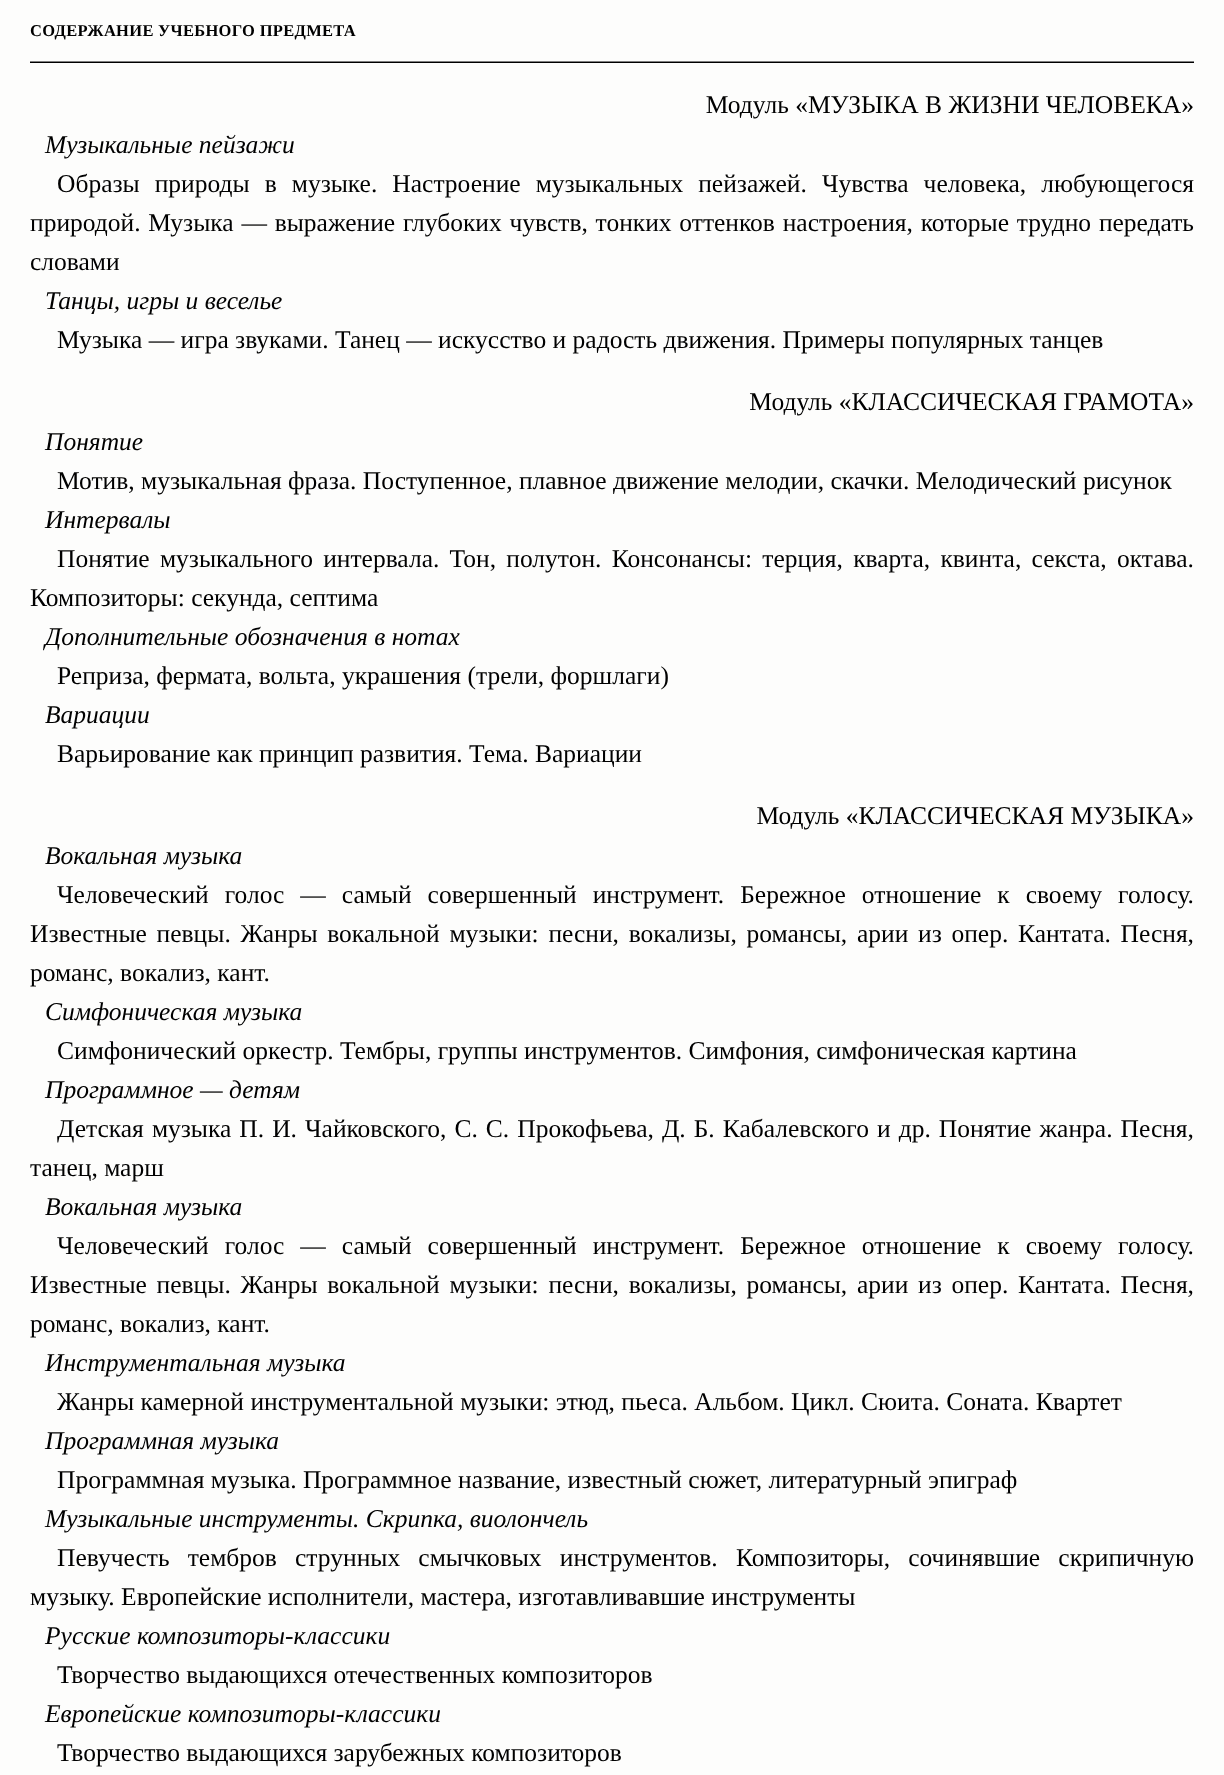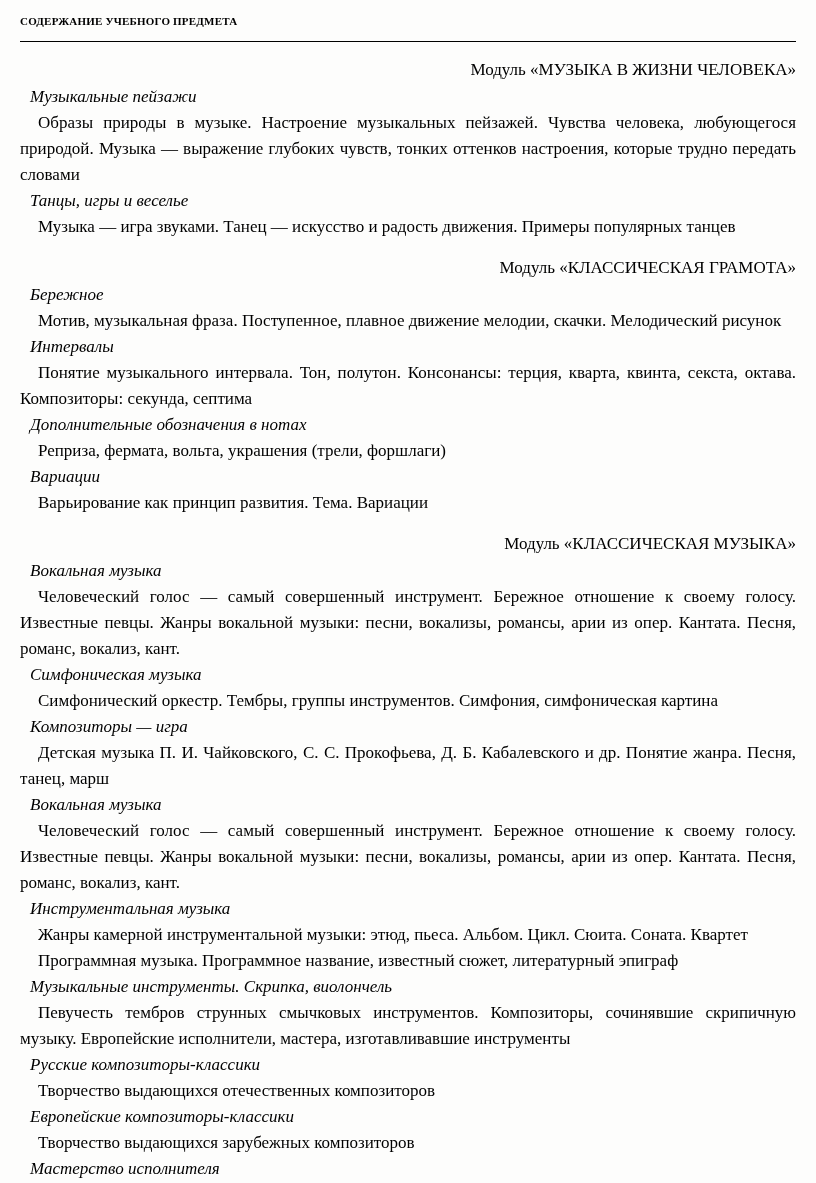--- a/index.html
+++ b/index.html
@@ -58,41 +58,42 @@
   <div id="content">
       <section class="module-section">
         <p class="module-heading">Модуль «МУЗЫКА В ЖИЗНИ ЧЕЛОВЕКА»</p>
         <p class="topic-heading">Музыкальные пейзажи</p>
         <p class="topic-description">Образы природы в музыке. Настроение музыкальных пейзажей. Чувства человека, любующегося природой. Музыка — выражение глубоких чувств, тонких оттенков настроения, которые трудно передать словами</p>
         <p class="topic-heading">Танцы, игры и веселье</p>
         <p class="topic-description">Музыка — игра звуками. Танец — искусство и радость движения. Примеры популярных танцев</p>
       </section>
       <section class="module-section">
         <p class="module-heading">Модуль «КЛАССИЧЕСКАЯ ГРАМОТА»</p>
-        <p class="topic-heading">Бережное</p>
+        <p class="topic-heading">Понятие</p>
         <p class="topic-description">Мотив, музыкальная фраза. Поступенное, плавное движение мелодии, скачки. Мелодический рисунок</p>
         <p class="topic-heading">Интервалы</p>
         <p class="topic-description">Понятие музыкального интервала. Тон, полутон. Консонансы: терция, кварта, квинта, секста, октава. Композиторы: секунда, септима</p>
         <p class="topic-heading">Дополнительные обозначения в нотах</p>
         <p class="topic-description">Реприза, фермата, вольта, украшения (трели, форшлаги)</p>
         <p class="topic-heading">Вариации</p>
         <p class="topic-description">Варьирование как принцип развития. Тема. Вариации</p>
       </section>
       <section class="module-section">
         <p class="module-heading">Модуль «КЛАССИЧЕСКАЯ МУЗЫКА»</p>
         <p class="topic-heading">Вокальная музыка</p>
         <p class="topic-description">Человеческий голос — самый совершенный инструмент. Бережное отношение к своему голосу. Известные певцы. Жанры вокальной музыки: песни, вокализы, романсы, арии из опер. Кантата. Песня, романс, вокализ, кант.</p>
         <p class="topic-heading">Симфоническая музыка</p>
         <p class="topic-description">Симфонический оркестр. Тембры, группы инструментов. Симфония, симфоническая картина</p>
-        <p class="topic-heading">Композиторы — игра</p>
+        <p class="topic-heading">Программное — детям</p>
         <p class="topic-description">Детская музыка П. И. Чайковского, С. С. Прокофьева, Д. Б. Кабалевского и др. Понятие жанра. Песня, танец, марш</p>
         <p class="topic-heading">Вокальная музыка</p>
         <p class="topic-description">Человеческий голос — самый совершенный инструмент. Бережное отношение к своему голосу. Известные певцы. Жанры вокальной музыки: песни, вокализы, романсы, арии из опер. Кантата. Песня, романс, вокализ, кант.</p>
         <p class="topic-heading">Инструментальная музыка</p>
         <p class="topic-description">Жанры камерной инструментальной музыки: этюд, пьеса. Альбом. Цикл. Сюита. Соната. Квартет</p>
+        <p class="topic-heading">Программная музыка</p>
         <p class="topic-description">Программная музыка. Программное название, известный сюжет, литературный эпиграф</p>
         <p class="topic-heading">Музыкальные инструменты. Скрипка, виолончель</p>
         <p class="topic-description">Певучесть тембров струнных смычковых инструментов. Композиторы, сочинявшие скрипичную музыку. Европейские исполнители, мастера, изготавливавшие инструменты</p>
         <p class="topic-heading">Русские композиторы-классики</p>
         <p class="topic-description">Творчество выдающихся отечественных композиторов</p>
         <p class="topic-heading">Европейские композиторы-классики</p>
         <p class="topic-description">Творчество выдающихся зарубежных композиторов</p>
         <p class="topic-heading">Мастерство исполнителя</p>
       </section>
     </div>

